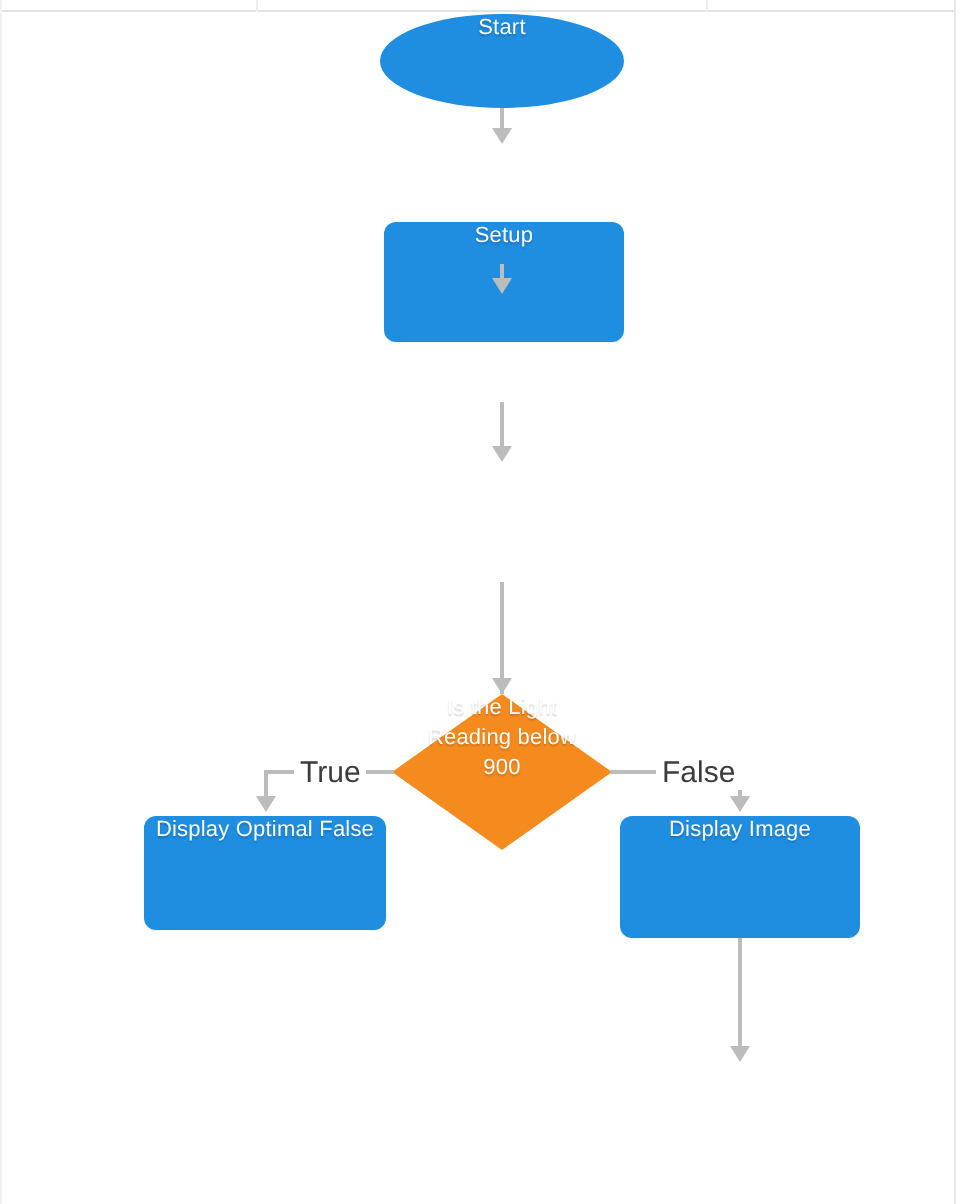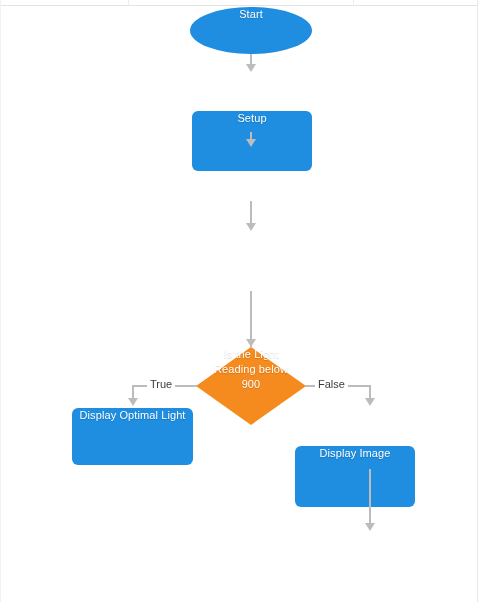--- a/index.html
+++ b/index.html
@@ -111,21 +111,21 @@
   .arrow-down {
     position: absolute;
     width: 0;
     height: 0;
     border-left: 5px solid transparent;
     border-right: 5px solid transparent;
     border-top: 8px solid #bcbcbc;
   }
   .edge-label {
     position: absolute;
-    font-size: 11px;
+    font-size: 15px;
     color: #3c3c3c;
     background: #ffffff;
     padding: 0 3px;
     font-weight: normal;
     white-space: nowrap;
   }
 </style>
 </head>
 <body>
 
@@ -165,29 +165,29 @@
     </svg>
     <span class="diamond-label">Is the Light Reading below 900</span>
   </div>
 
   <div class="conn-line conn-h" style="left:133px; top:385px; width:64px;"></div>
   <div class="conn-line conn-v" style="left:132px; top:385px; height:16px;"></div>
   <div class="arrow-down" style="left:128px; top:398px;"></div>
   <div class="edge-label" style="left:147px; top:378px;">True</div>
 
   <div class="node node-process" style="left:72px; top:408px; width:121px; height:57px;">
-    <span>Display Optimal Light</span>
+    <span>Display Optimal False</span>
   </div>
 
   <div class="conn-line conn-h" style="left:305px; top:385px; width:65px;"></div>
   <div class="conn-line conn-v" style="left:369px; top:385px; height:16px;"></div>
   <div class="arrow-down" style="left:365px; top:398px;"></div>
-  <div class="edge-label" style="left:315px; top:378px;">False</div>
+  <div class="edge-label" style="left:328px; top:378px;">False</div>
 
-  <div class="node node-process" style="left:295px; top:408px; width:120px; height:61px;margin-top:38px;">
+  <div class="node node-process" style="left:310px; top:408px; width:120px; height:61px;">
     <span>Display Image</span>
   </div>
 
   <div class="conn-line conn-v" style="left:369px; top:469px; height:60px;"></div>
   <div class="arrow-down" style="left:365px; top:523px;"></div>
 
 
 </div>
 
 </body></html>

